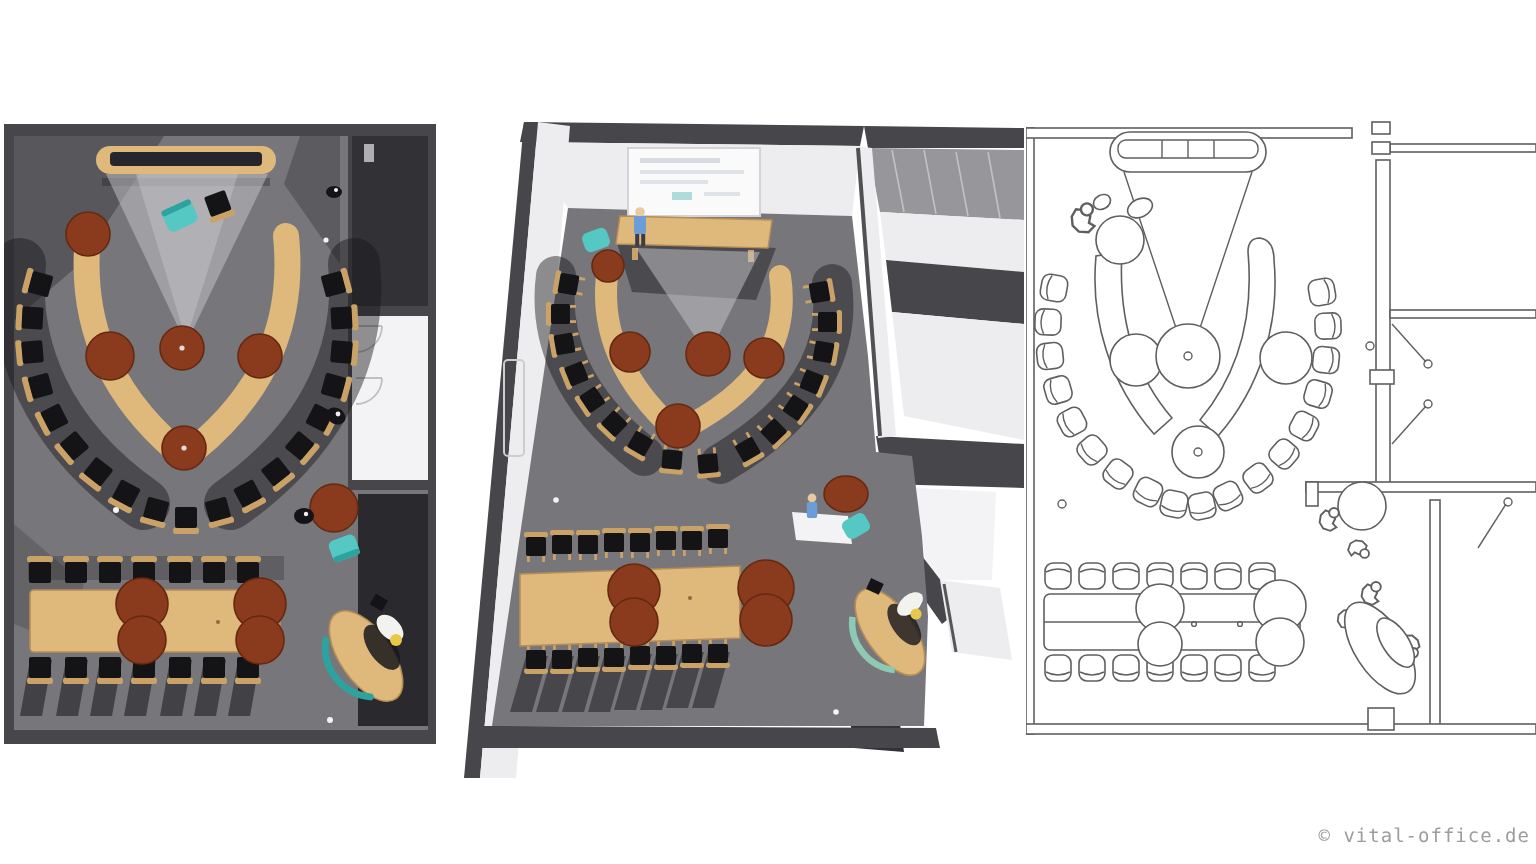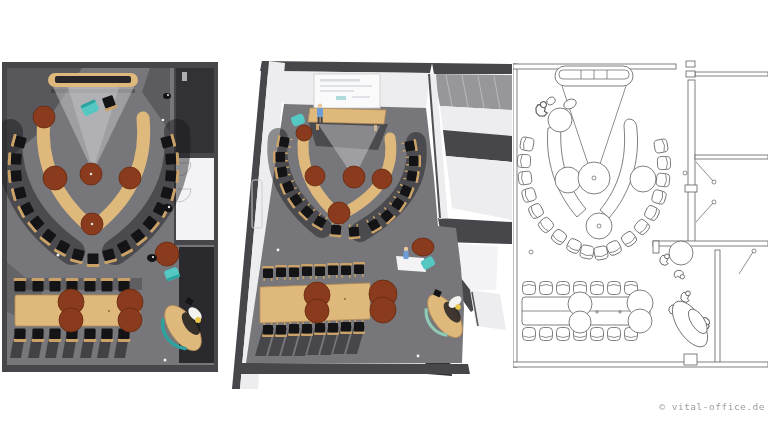--- a/index.html
+++ b/index.html
@@ -2,21 +2,21 @@
 <html style="--page-bg: #ffffff; --wall-dark: #46464b; --wall-darker: #313136; --carpet: #77777b; --shadow: #17171b; --wood: #dfb87c; --wood-mid: #caa268; --wood-dark: #b68d55; --rust: #8a3a1d; --rust-dark: #66290f; --cone: #c7c7cc; --white-face: #ededef; --floor-white: #f3f3f5; --screen: #fafafb; --glass: #96969b; --glass-line: #c2c2c6; --teal: #55c8c4; --teal-dark: #2da39f; --accent-green: #8ec9b4; --blue: #6d9dd6; --skin: #e8c9a0; --black: #141417; --sketch: #5f5f5f; --copyright: #9d9d9d;"><head>
 <meta charset="utf-8">
 <style>
   html,body{margin:0;padding:0;background:#fff;}
   .stage{position:relative;width:768px;height:432px;background:var(--page-bg,#fff);overflow:hidden;
          font-family:"DejaVu Sans",sans-serif;}
   .panel{position:absolute;}
   #panel-topdown{left:2px;top:62px;}
   #panel-perspective{left:228px;top:58px;}
   #panel-line{left:513px;top:60px;}
-  .copyright{position:absolute;right:3px;bottom:20px;color:var(--copyright,#9d9d9d);
+  .copyright{position:absolute;right:3px;bottom:8px;color:var(--copyright,#9d9d9d);
              font-family:"DejaVu Sans Mono",monospace;font-size:9.5px;letter-spacing:.5px;}
   
   .f-wall{fill:var(--wall-dark)} .f-wall2{fill:var(--wall-darker)}
   .f-carpet{fill:var(--carpet)} .f-shadow{fill:var(--shadow)}
   .f-wood{fill:var(--wood)} .f-wood2{fill:var(--wood-mid)}
   .f-rust{fill:var(--rust);stroke:var(--rust-dark);stroke-width:.8}
   .f-black{fill:var(--black)} .f-white{fill:var(--white-face)}
   .f-floor{fill:var(--floor-white)} .f-screen{fill:var(--screen)}
   .f-glass{fill:var(--glass)} .f-teal{fill:var(--teal)}
   .f-blue{fill:var(--blue)} .f-skin{fill:var(--skin)}

